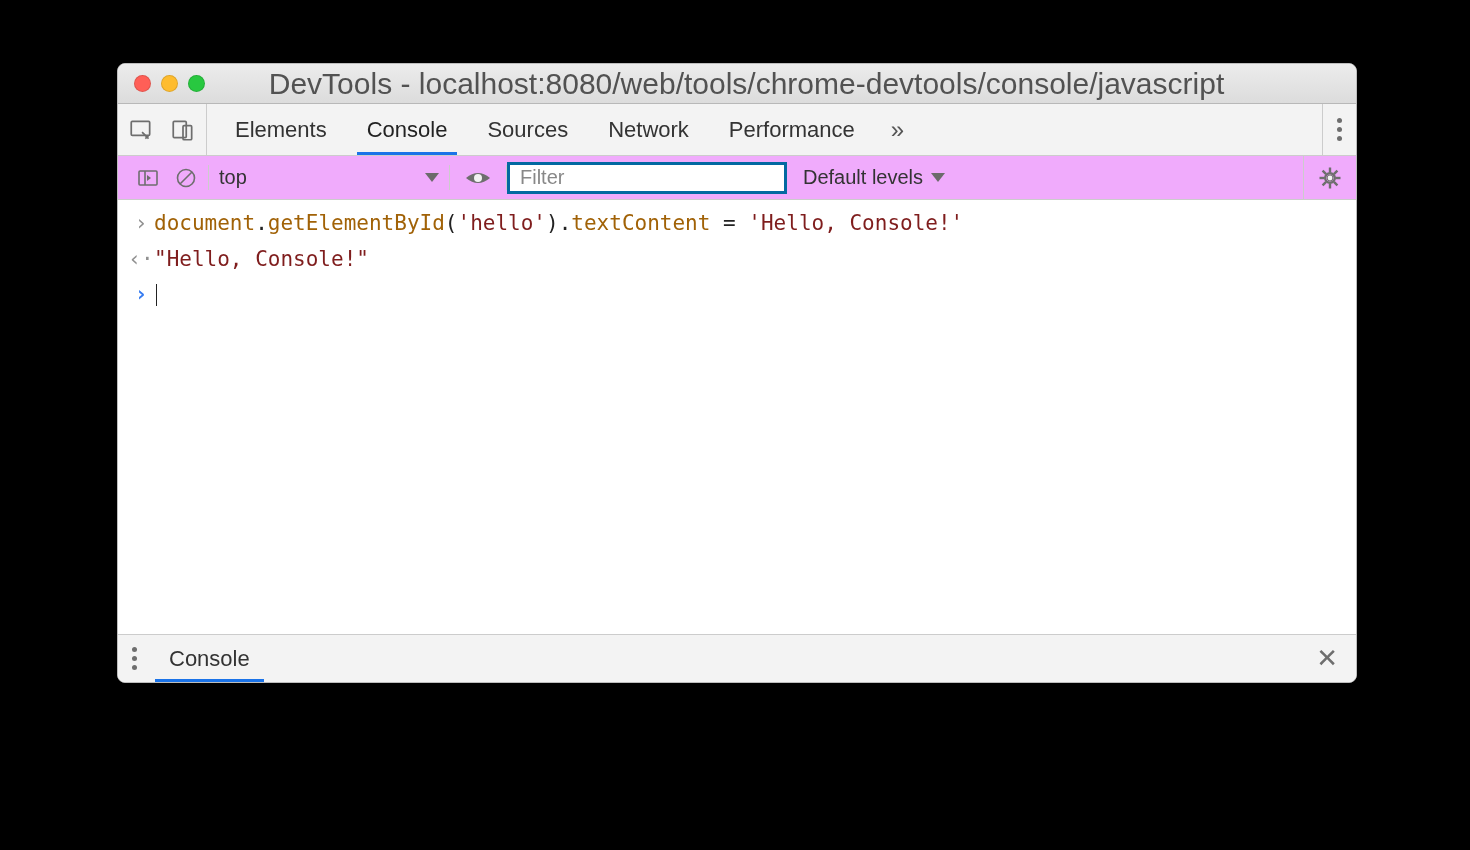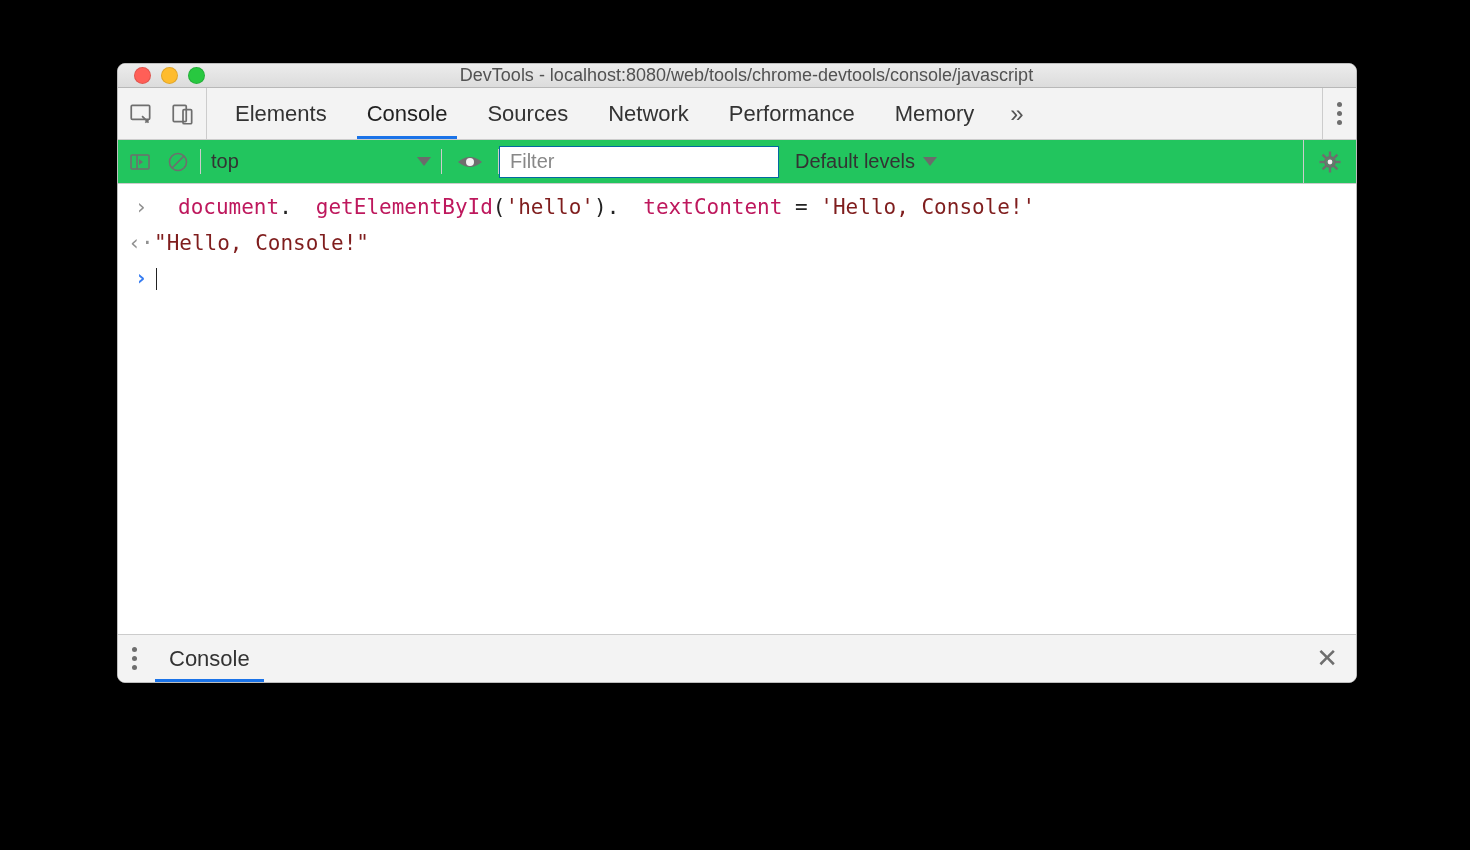--- a/index.html
+++ b/index.html
@@ -10,26 +10,26 @@
     width: 1240px; height: 620px;
     background: #fff;
     border-radius: 8px;
     box-shadow: 0 20px 60px rgba(0,0,0,0.6);
     display: flex; flex-direction: column;
     overflow: hidden;
     border: 1px solid #bdbdbd;
   }
   
   .titlebar {
-    height: 24px;
+    height: 40px;
     background: linear-gradient(#ececec, #dcdcdc);
     border-bottom: 1px solid #b8b8b8;
     display: flex; align-items: center;
     padding: 0 12px;
-    font-size: 18px; color: #525252;
+    font-size: 30px; color: #525252;
   }
   .traffic { display: flex; gap: 10px; margin-right: 24px; margin-left: 4px;}
   .tl { width: 17px; height: 17px; border-radius: 50%; border: 1px solid rgba(0,0,0,0.12); }
   .tl.red { background: #ff5f57; }
   .tl.yellow { background: #febc2e; }
   .tl.green { background: #28c840; }
   .title-text { flex: 1; text-align: center; margin-right: 80px; white-space: nowrap; overflow: hidden; }
   
   .tabstrip {
     height: 52px;
@@ -45,51 +45,52 @@
   .tab { display: flex; align-items: center; padding: 0 20px; cursor: default; color: #333; position: relative; text-align: center; }
   .tab.active { color: #222; }
   .tab.active::after { content:""; position:absolute; left:10px; right:10px; bottom:0; height:3px; background:#1a73e8; }
   .more-tabs { display:flex; align-items:center; padding:0 16px; color:#555; font-size:24px; }
   .ts-right { margin-left:auto; display:flex; align-items:center; border-left:1px solid #ccc; padding:0 14px; }
   .kebab { display:flex; flex-direction:column; gap:4px; }
   .kebab span { width:5px;height:5px;background:#6e6e6e;border-radius:50%; }
   
   .toolbar {
     height: 44px;
-    background: #22c55e;
+    background: #f0abfc;
     border-bottom: 1px solid #ccc;
     display:flex; align-items:center;
     font-size: 20px; color:#333;
+    padding-left: 8px;
   }
   .tb-seg { display:flex; align-items:center; padding:0 10px; height:100%; gap:14px; }
   .tb-sep { width:1px; height:60%; background:#ccc; }
   .context-select { display:flex; align-items:center; gap:6px; padding: 0 10px; min-width: 240px; justify-content:space-between;}
   .tri-down { width:0;height:0;border-left:7px solid transparent;border-right:7px solid transparent;border-top:9px solid #6b6b6b; }
   .eye-wrap { padding:0 14px; display:flex; align-items:center; }
   .filter-input {
     height: 32px; width: 280px;
-    border: 1px solid #0369a1; background:#fff;
+    border: 3px solid #0369a1; background:#fff;
     font-size: 20px; padding: 0 10px;
     color:#333;
   }
   .filter-input::placeholder { color:#888; }
   .levels { padding:0 16px; display:flex; align-items:center; gap:8px; color:#333;}
   .tb-right { margin-left:auto; display:flex; align-items:center; border-left:1px solid #ccc; padding:0 14px; height:100%;}
   
   .console-body {
     flex:1; background:#fff; overflow:auto;
     font-family: Menlo, Consolas, monospace;
     font-size: 21px; line-height: 1.7;
     padding: 6px 0;
   }
   .row { display:flex; padding: 0 10px; }
   .gutter { width: 26px; flex:none; color:#919191; text-align:center; user-select:none; font-family: inherit; }
   .gutter.blue { color:#367cf1; font-weight:bold; }
   .code { white-space: pre; }
-  .tok-fn { color:#be185d;margin-left:24px; }
+  .tok-fn { color:#a16207; }
   .tok-str { color:#7f1d1d; }
   .tok-punc { color:#222; }
   .cursor { display:inline-block; width:1px; height:22px; background:#222; vertical-align:middle; margin-left:2px;}
   
   .drawer {
     height: 48px; background:#f3f3f3;
     border-top:1px solid #ccc;
     display:flex; align-items:stretch;
     font-size:22px; color:#333;
   }
@@ -136,23 +137,20 @@
           <span>Console</span>
         </div>
       <div class="tab">
           <span>Sources</span>
         </div>
       <div class="tab">
           <span>Network</span>
         </div>
       <div class="tab">
           <span>Performance</span>
-        </div>
-      <div class="tab">
-          <span>Memory</span>
         </div>
       <div class="more-tabs">
           <span>»</span>
         </div>
     </div>
     <div class="ts-right">
       <div class="kebab">
           <span></span>
           <span></span>
           <span></span>

